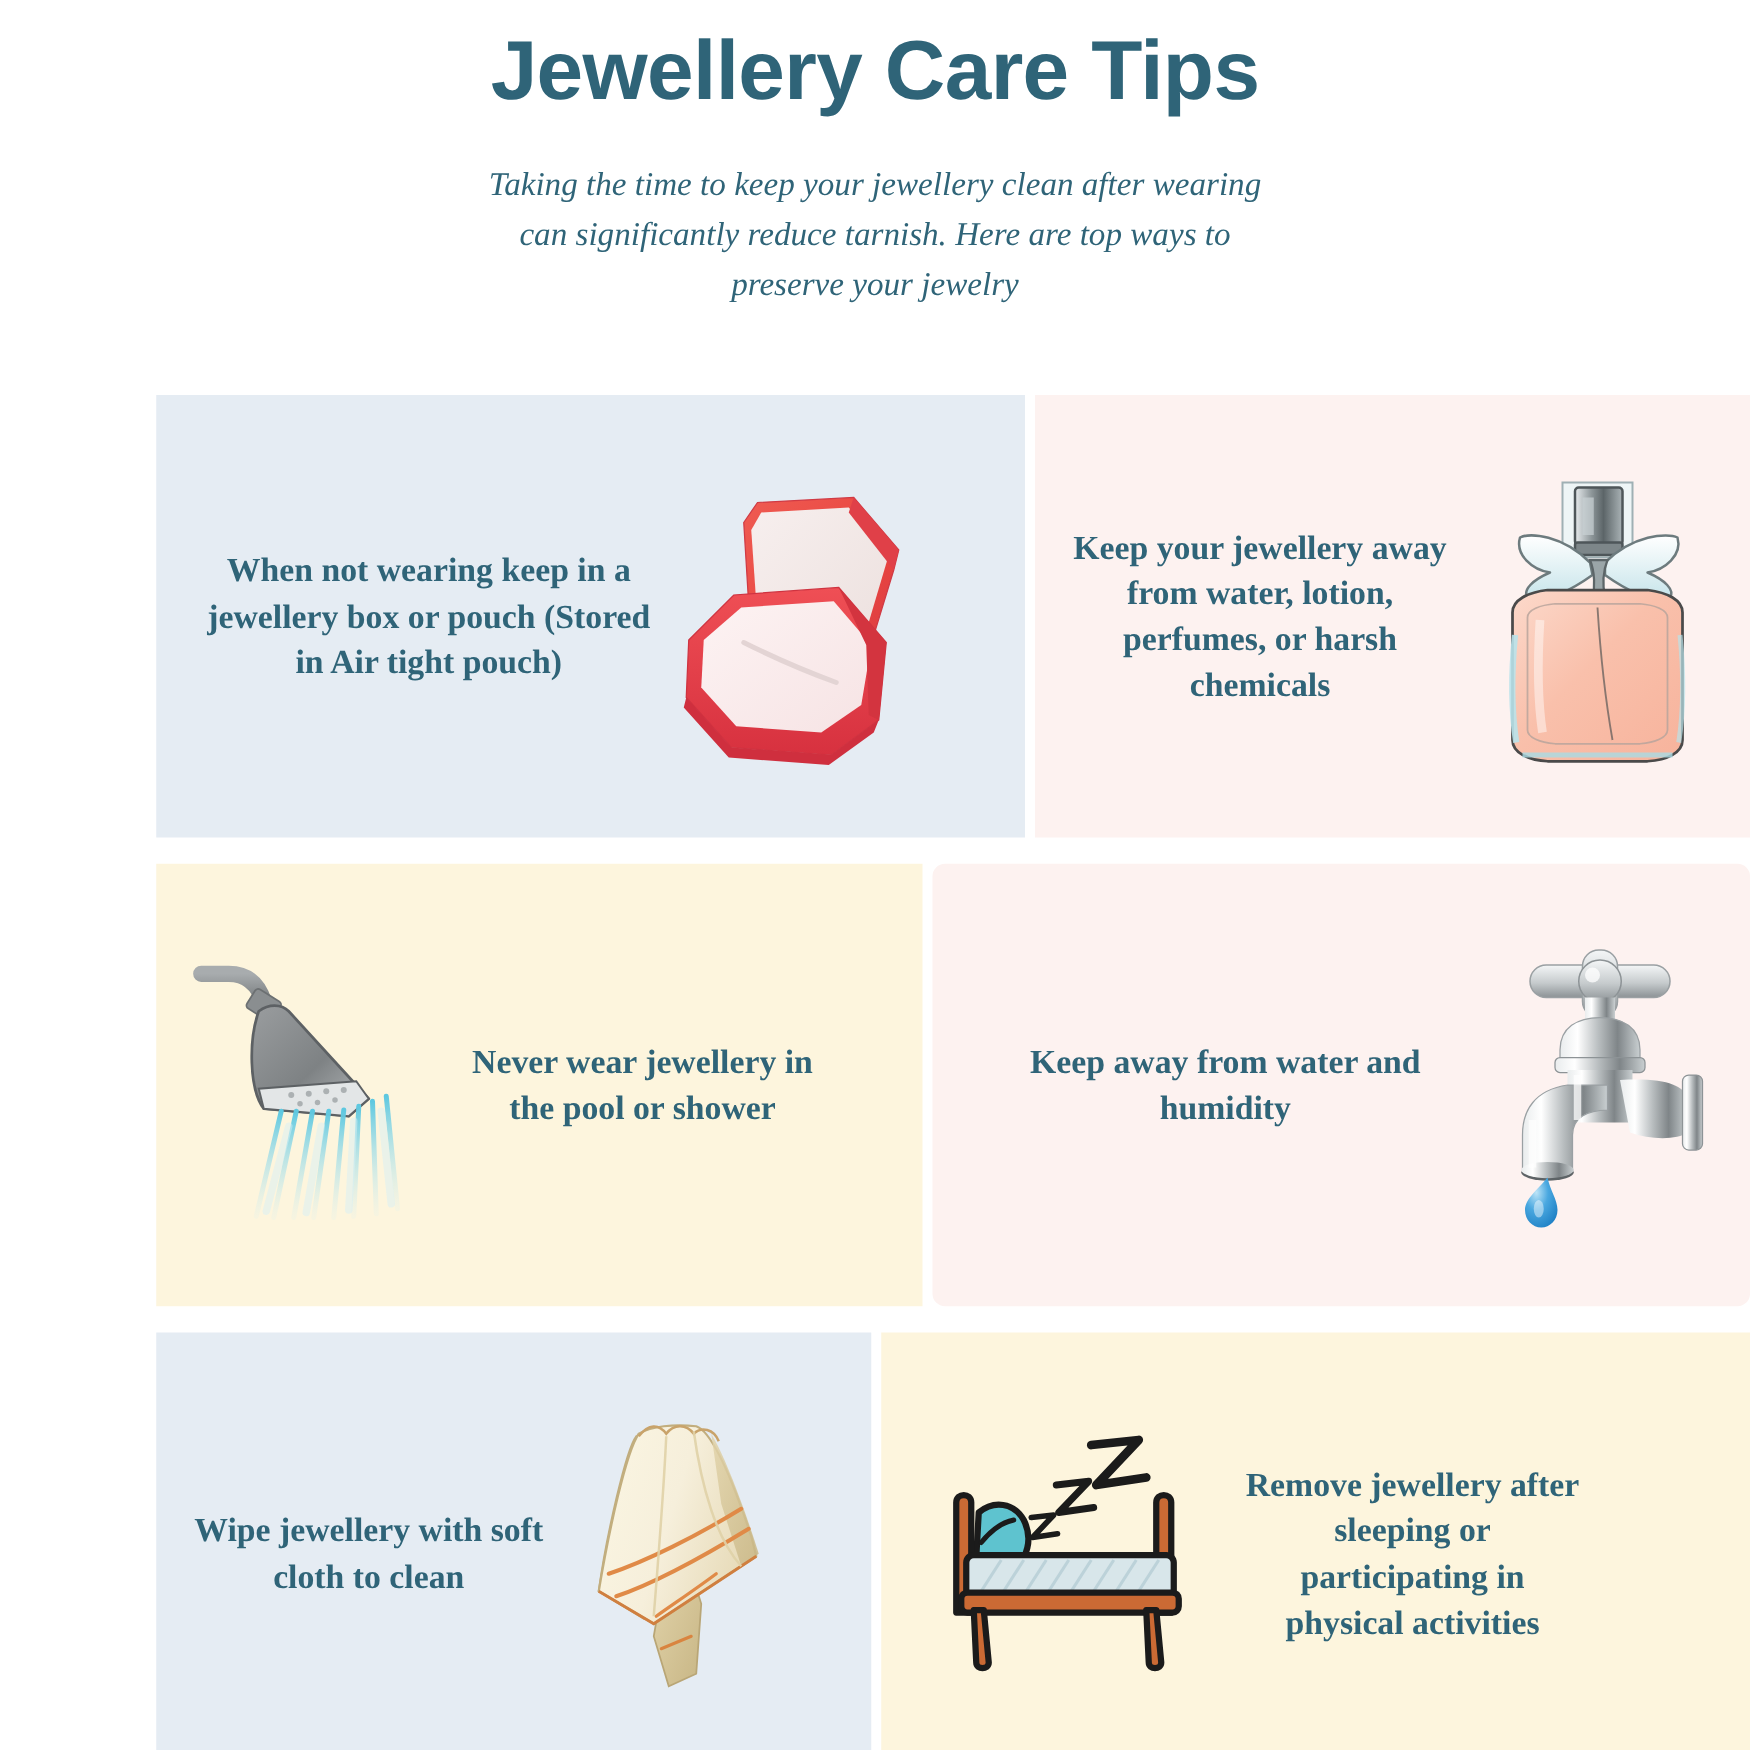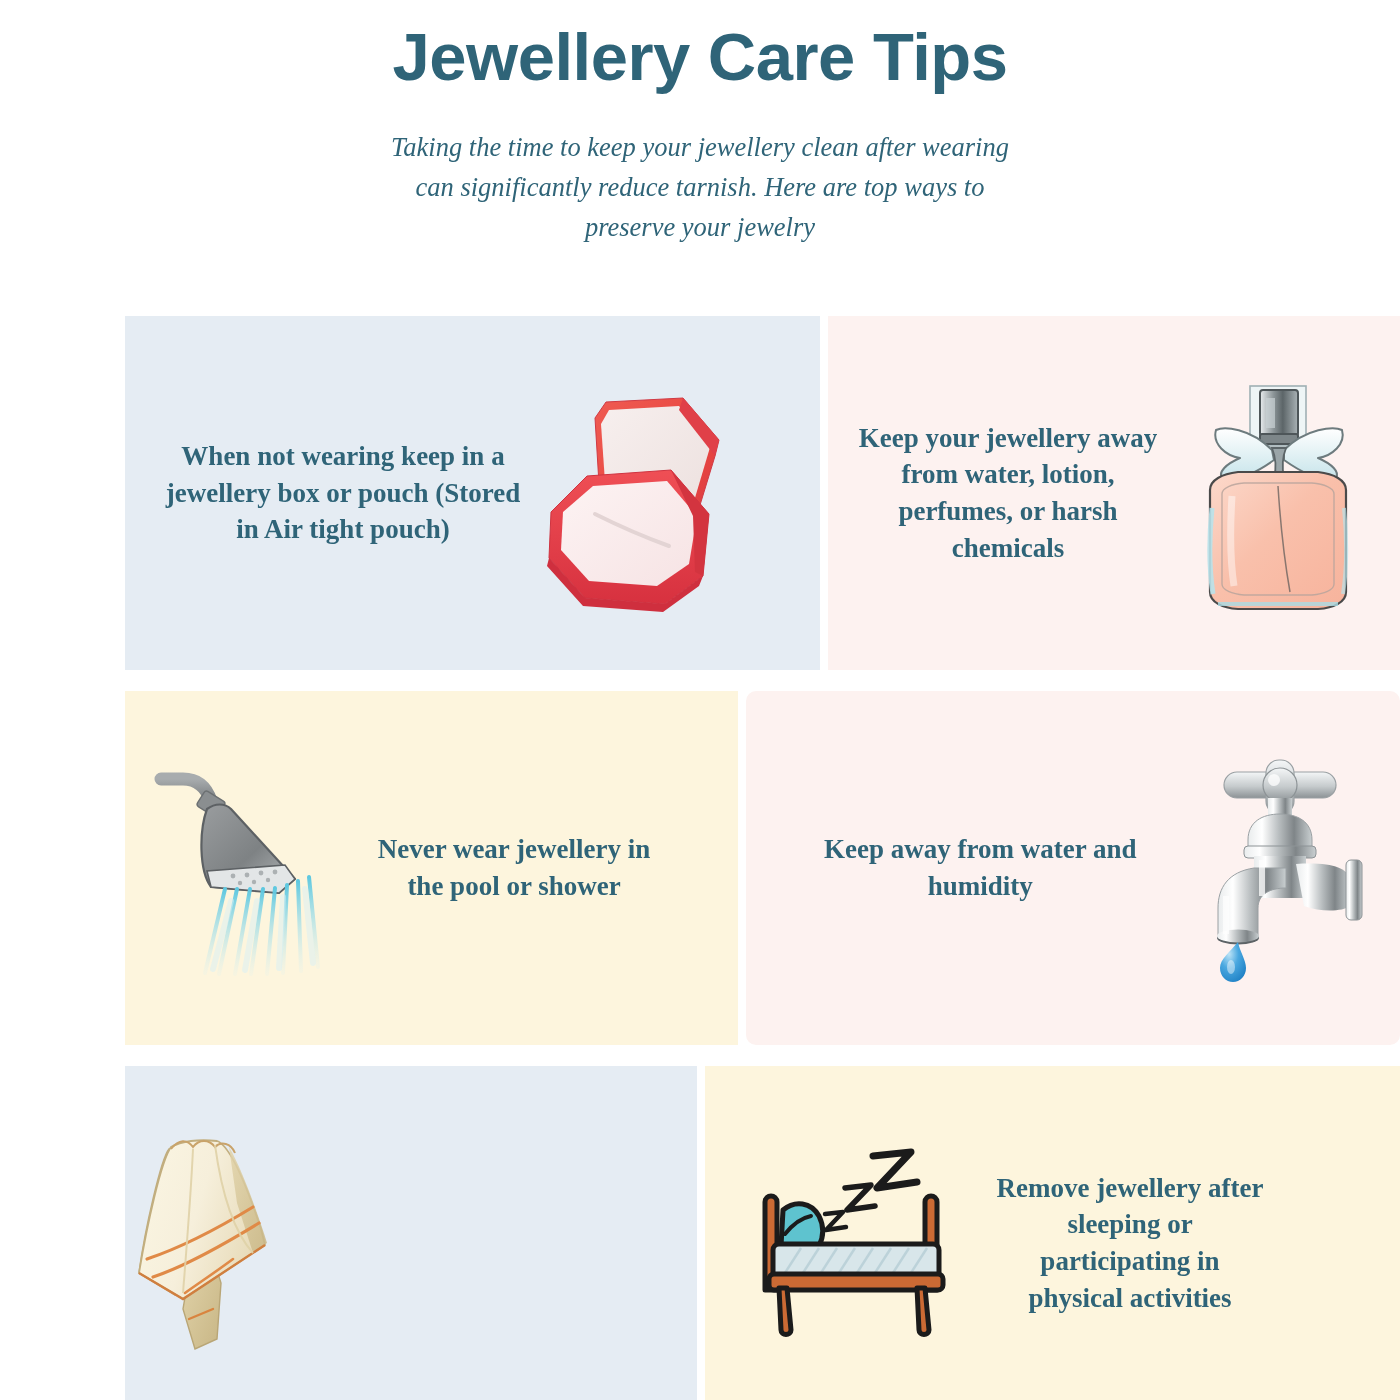--- a/index.html
+++ b/index.html
@@ -313,20 +313,21 @@
             <path d="M44 186 C46 196 52 204 52 212 C52 220 46 226 39 226 C32 226 26 220 26 212 C26 203 36 196 44 186 Z" transform="translate(-6,0)" fill="url(#fcDrop)"></path>
             <ellipse cx="31" cy="211" rx="4" ry="7" fill="#ffffff" opacity="0.45"></ellipse>
           </svg>
         </div>
       </div>
     </div>
 
     <div class="row">
 
       <div class="card order-text-left" style="background:#e5ecf3; width:572px;">
+        <div class="card-text" style="width:340px;">Wipe jewellery with soft cloth to clean</div>
         <div class="art cloth">
           <svg viewBox="0 0 175 225" width="175" height="225">
             <defs>
               <linearGradient id="clLight" x1="0" y1="0" x2="1" y2="0.4">
                 <stop offset="0%" stop-color="#fbf6e3"></stop>
                 <stop offset="55%" stop-color="#f6efdb"></stop>
                 <stop offset="100%" stop-color="#e8dcbb"></stop>
               </linearGradient>
               <linearGradient id="clDark" x1="0" y1="0" x2="1" y2="1">
                 <stop offset="0%" stop-color="#e2d4ab"></stop>

